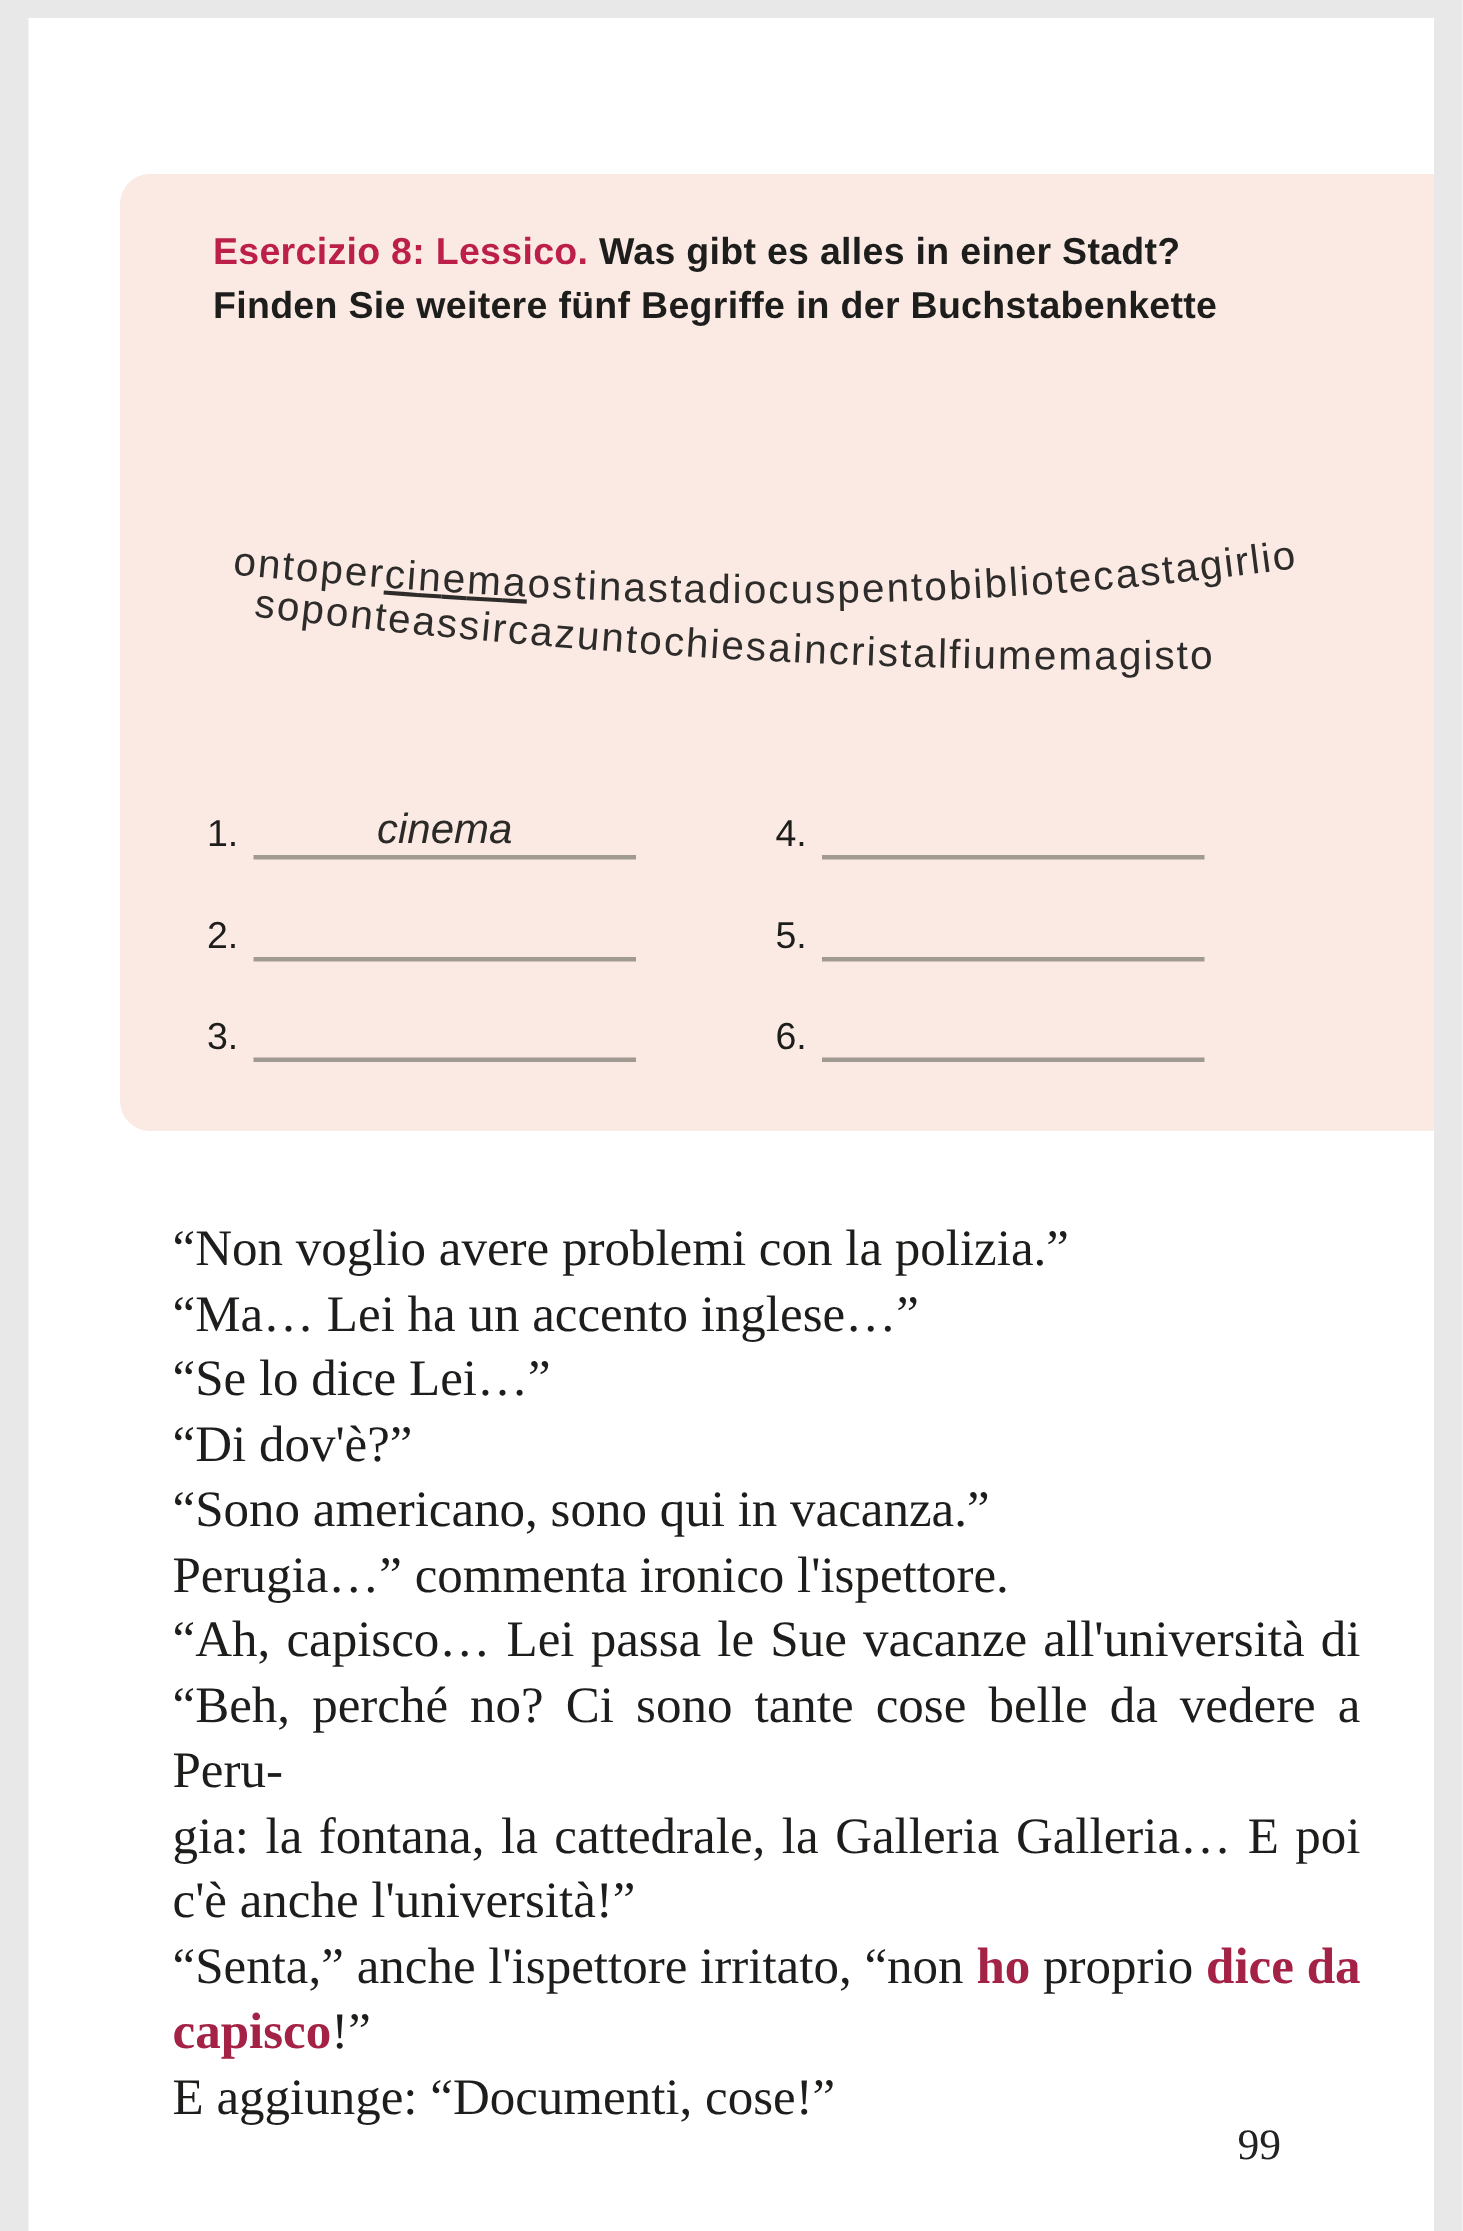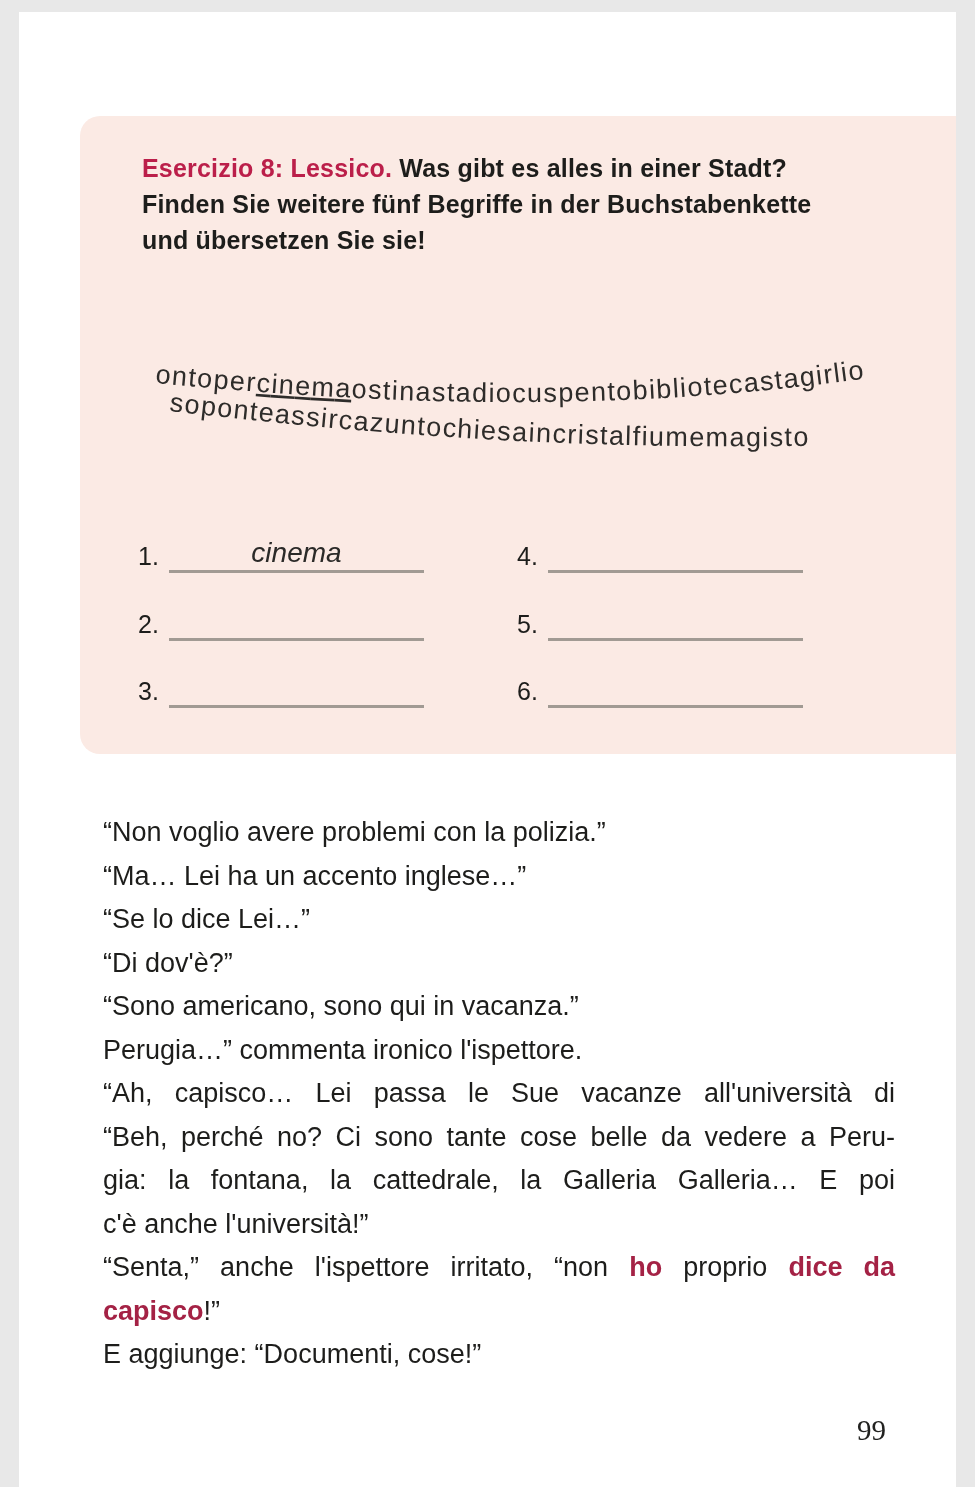--- a/index.html
+++ b/index.html
@@ -68,51 +68,50 @@
     text-align:center;
     font-style:italic;
     font-size:28px;
     color:#2b2a28;
     padding-bottom:1px;
     line-height:32px;
   }
   
   .dialogue{
     position:absolute;
-    left:84px;top:799px;
+    left:96px;top:799px;
     width:792px;
-    font-family:Liberation Sans, sans-serif;
-    font-size:27px;
+    font-family:Liberation Serif, serif;
+    font-size:34px;
     line-height:43.5px;
     color:var(--ink);
   }
   .dialogue .line{text-align:left;}
   .dialogue .line.just{text-align:justify;text-align-last:justify;}
   .dialogue .hl{color:var(--hl);font-weight:bold;}
   
   .page-number{
     position:absolute;
-    left:838px;top:1402px;
+    left:806px;top:1402px;
     width:48px;
     font-family:"Liberation Serif",serif;
     font-size:29px;color:#222220;
     text-align:left;
   }
 </style>
 </head>
 <body>
 
 <div class="page">
 
   <div class="exercise-box"></div>
 
   <div class="exercise-heading">
     <span class="red">Esercizio 8: Lessico.</span><span> Was gibt es alles in einer Stadt?</span>
     <div>Finden Sie weitere fünf Begriffe in der Buchstabenkette</div>
-    <div>und übersetzen Sie sie!</div>
   </div>
 
   <svg class="chain" viewBox="0 0 975 520" width="975" height="520" aria-hidden="true">
     <defs>
       <path id="wavepath1" d="M 136 371 C 400 396, 660 404, 960 348" fill="none"></path>
       <path id="wavepath2" d="M 150 399 C 400 428, 640 444, 960 428" fill="none"></path>
     </defs>
     <text class="chain-text">
       <textPath href="#wavepath1"><tspan>ontoper</tspan><tspan class="chain-underline">cinema</tspan><tspan>ostinastadiocuspentobibliotecastagirlio</tspan></textPath>
     </text>

